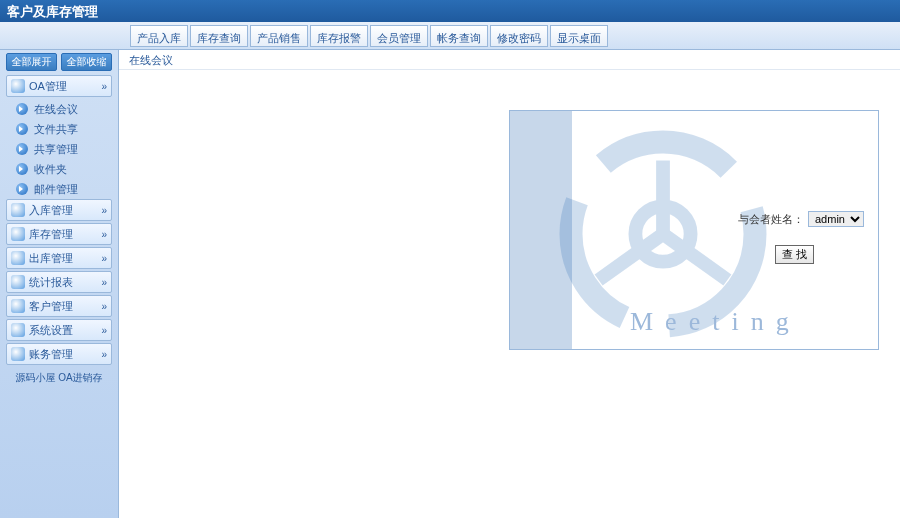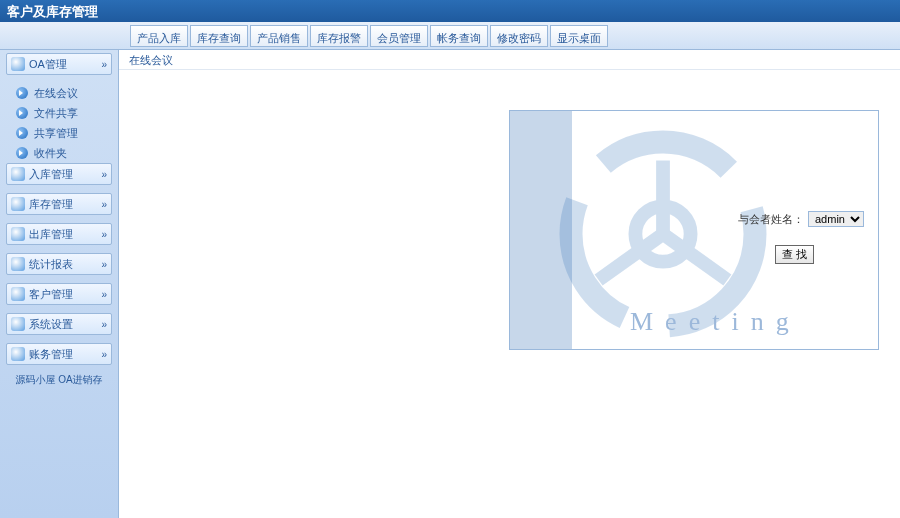--- a/index.html
+++ b/index.html
@@ -9,21 +9,21 @@
 
     .toolbar { height: 28px; background: linear-gradient(#e8f0fa, #cfe0f5); border-bottom: 1px solid #9ab8db; display: flex; align-items: center; padding-left: 130px; gap: 2px; }
     .tool-btn { height: 22px; padding: 2px 6px; background: linear-gradient(#fff, #e6eef8); border: 1px solid #9ab8db; font-size: 11px; color: #2a5a9a; display: flex; align-items: center; gap: 3px; cursor: pointer; flex-direction: column; }
     .tool-btn .ico { width: 13px; height: 13px; display: inline-block; }
 
     .layout { display: flex; height: calc(100% - 50px); }
     .sidebar { width: 118px; background: linear-gradient(#cfe0f5, #b8d0ef); padding: 3px 6px; }
     .side-actions { display: flex; gap: 4px; margin-bottom: 4px; }
     .side-act { flex: 1; height: 18px; font-size: 10px; color: #fff; background: linear-gradient(#5a9de0, #3a7dc0); border: 1px solid #2a6db5; border-radius: 2px; text-align: center; line-height: 16px; cursor: pointer; }
 
-    .nav-group { height: 22px; background: linear-gradient(#f0f6ff, #d8e8fb); border: 1px solid #9ab8db; border-radius: 2px; margin-bottom: 8px; display: flex; align-items: center; padding: 0 4px; font-size: 11px; color: #2a5a9a; cursor: pointer; justify-content: space-between; }
+    .nav-group { height: 22px; background: linear-gradient(#f0f6ff, #d8e8fb); border: 1px solid #9ab8db; border-radius: 2px; margin-bottom: 2px; display: flex; align-items: center; padding: 0 4px; font-size: 11px; color: #2a5a9a; cursor: pointer; justify-content: space-between; }
     .nav-group .gico { width: 14px; height: 14px; display: inline-block; margin-right: 4px; }
     .nav-group .chev { color: #2a5a9a; font-size: 10px; }
     .nav-group .gl { display: flex; align-items: center; }
 
     .sub-item { height: 20px; display: flex; align-items: center; font-size: 11px; color: #2a5a9a; padding-left: 10px; cursor: pointer; }
     .sub-item .bullet { width: 12px; height: 12px; border-radius: 50%; background: radial-gradient(circle at 35% 35%, #8fc2f5, #1f6bc0); margin-right: 6px; position: relative; }
     .sub-item .bullet::after { content: ""; position: absolute; left: 3px; top: 3px; border-left: 4px solid #fff; border-top: 3px solid transparent; border-bottom: 3px solid transparent; }
 
     .footer-note { font-size: 10px; color: #2a5a9a; text-align: center; margin-top: 6px; }
 
@@ -78,20 +78,24 @@
       <span>修改密码</span>
     </div>
     <div class="tool-btn">
       <span class="ico i-gry"></span>
       <span>显示桌面</span>
     </div>
   </div>
 
 <div class="layout">
   <div class="sidebar">
+    <div class="side-actions">
+      <div class="side-act">全部展开</div>
+      <div class="side-act">全部收缩</div>
+    </div>
     <div id="nav">
         <div class="nav-group">
           <span class="gl">
             <span class="gico" style="background: radial-gradient(circle at 35% 35%, rgb(255, 255, 255), rgb(90, 157, 224)); border-radius: 3px;"></span>
             <span>OA管理</span>
           </span>
           <span class="chev">»</span>
         </div>
         <div class="sub-item">
           <span class="bullet"></span>
@@ -101,20 +105,24 @@
           <span class="bullet"></span>
           <span>文件共享</span>
         </div>
         <div class="sub-item">
           <span class="bullet"></span>
           <span>共享管理</span>
         </div>
         <div class="sub-item">
           <span class="bullet"></span>
           <span>收件夹</span>
+        </div>
+        <div class="sub-item">
+          <span class="bullet"></span>
+          <span>邮件管理</span>
         </div>
         <div class="nav-group">
           <span class="gl">
             <span class="gico" style="background: radial-gradient(circle at 35% 35%, rgb(255, 255, 255), rgb(90, 157, 224)); border-radius: 3px;"></span>
             <span>入库管理</span>
           </span>
           <span class="chev">»</span>
         </div>
         <div class="nav-group">
           <span class="gl">

